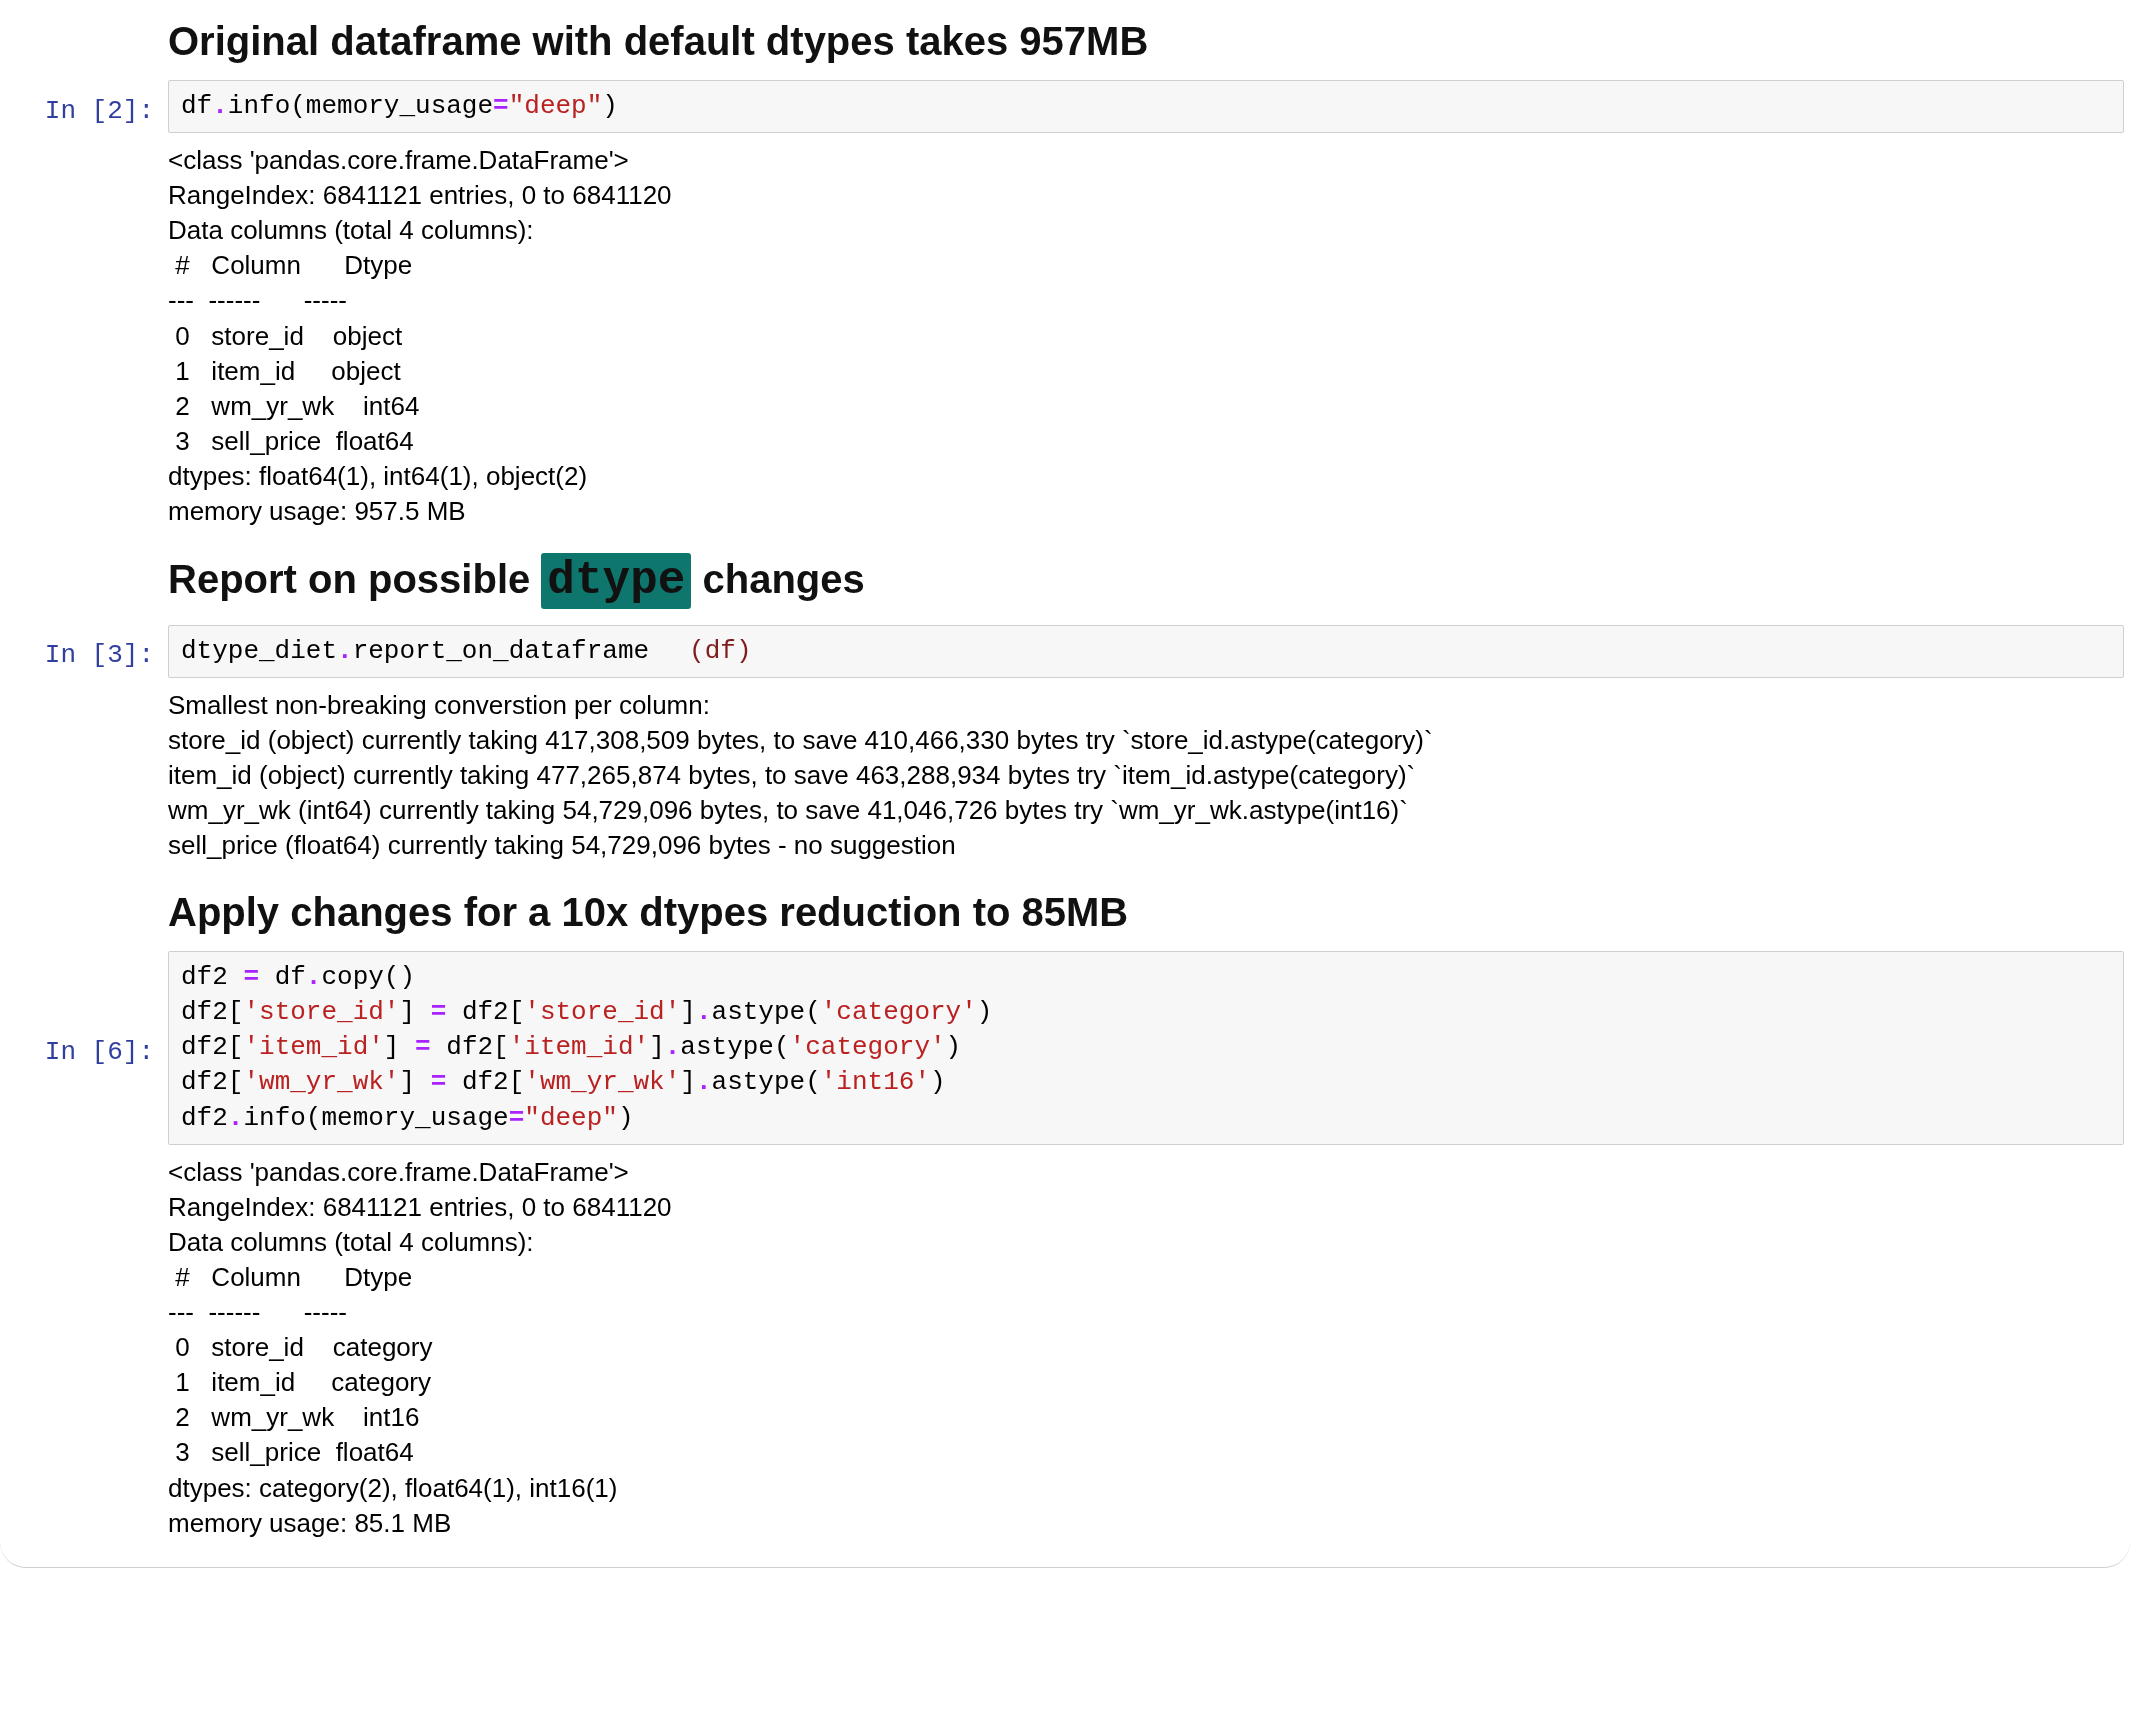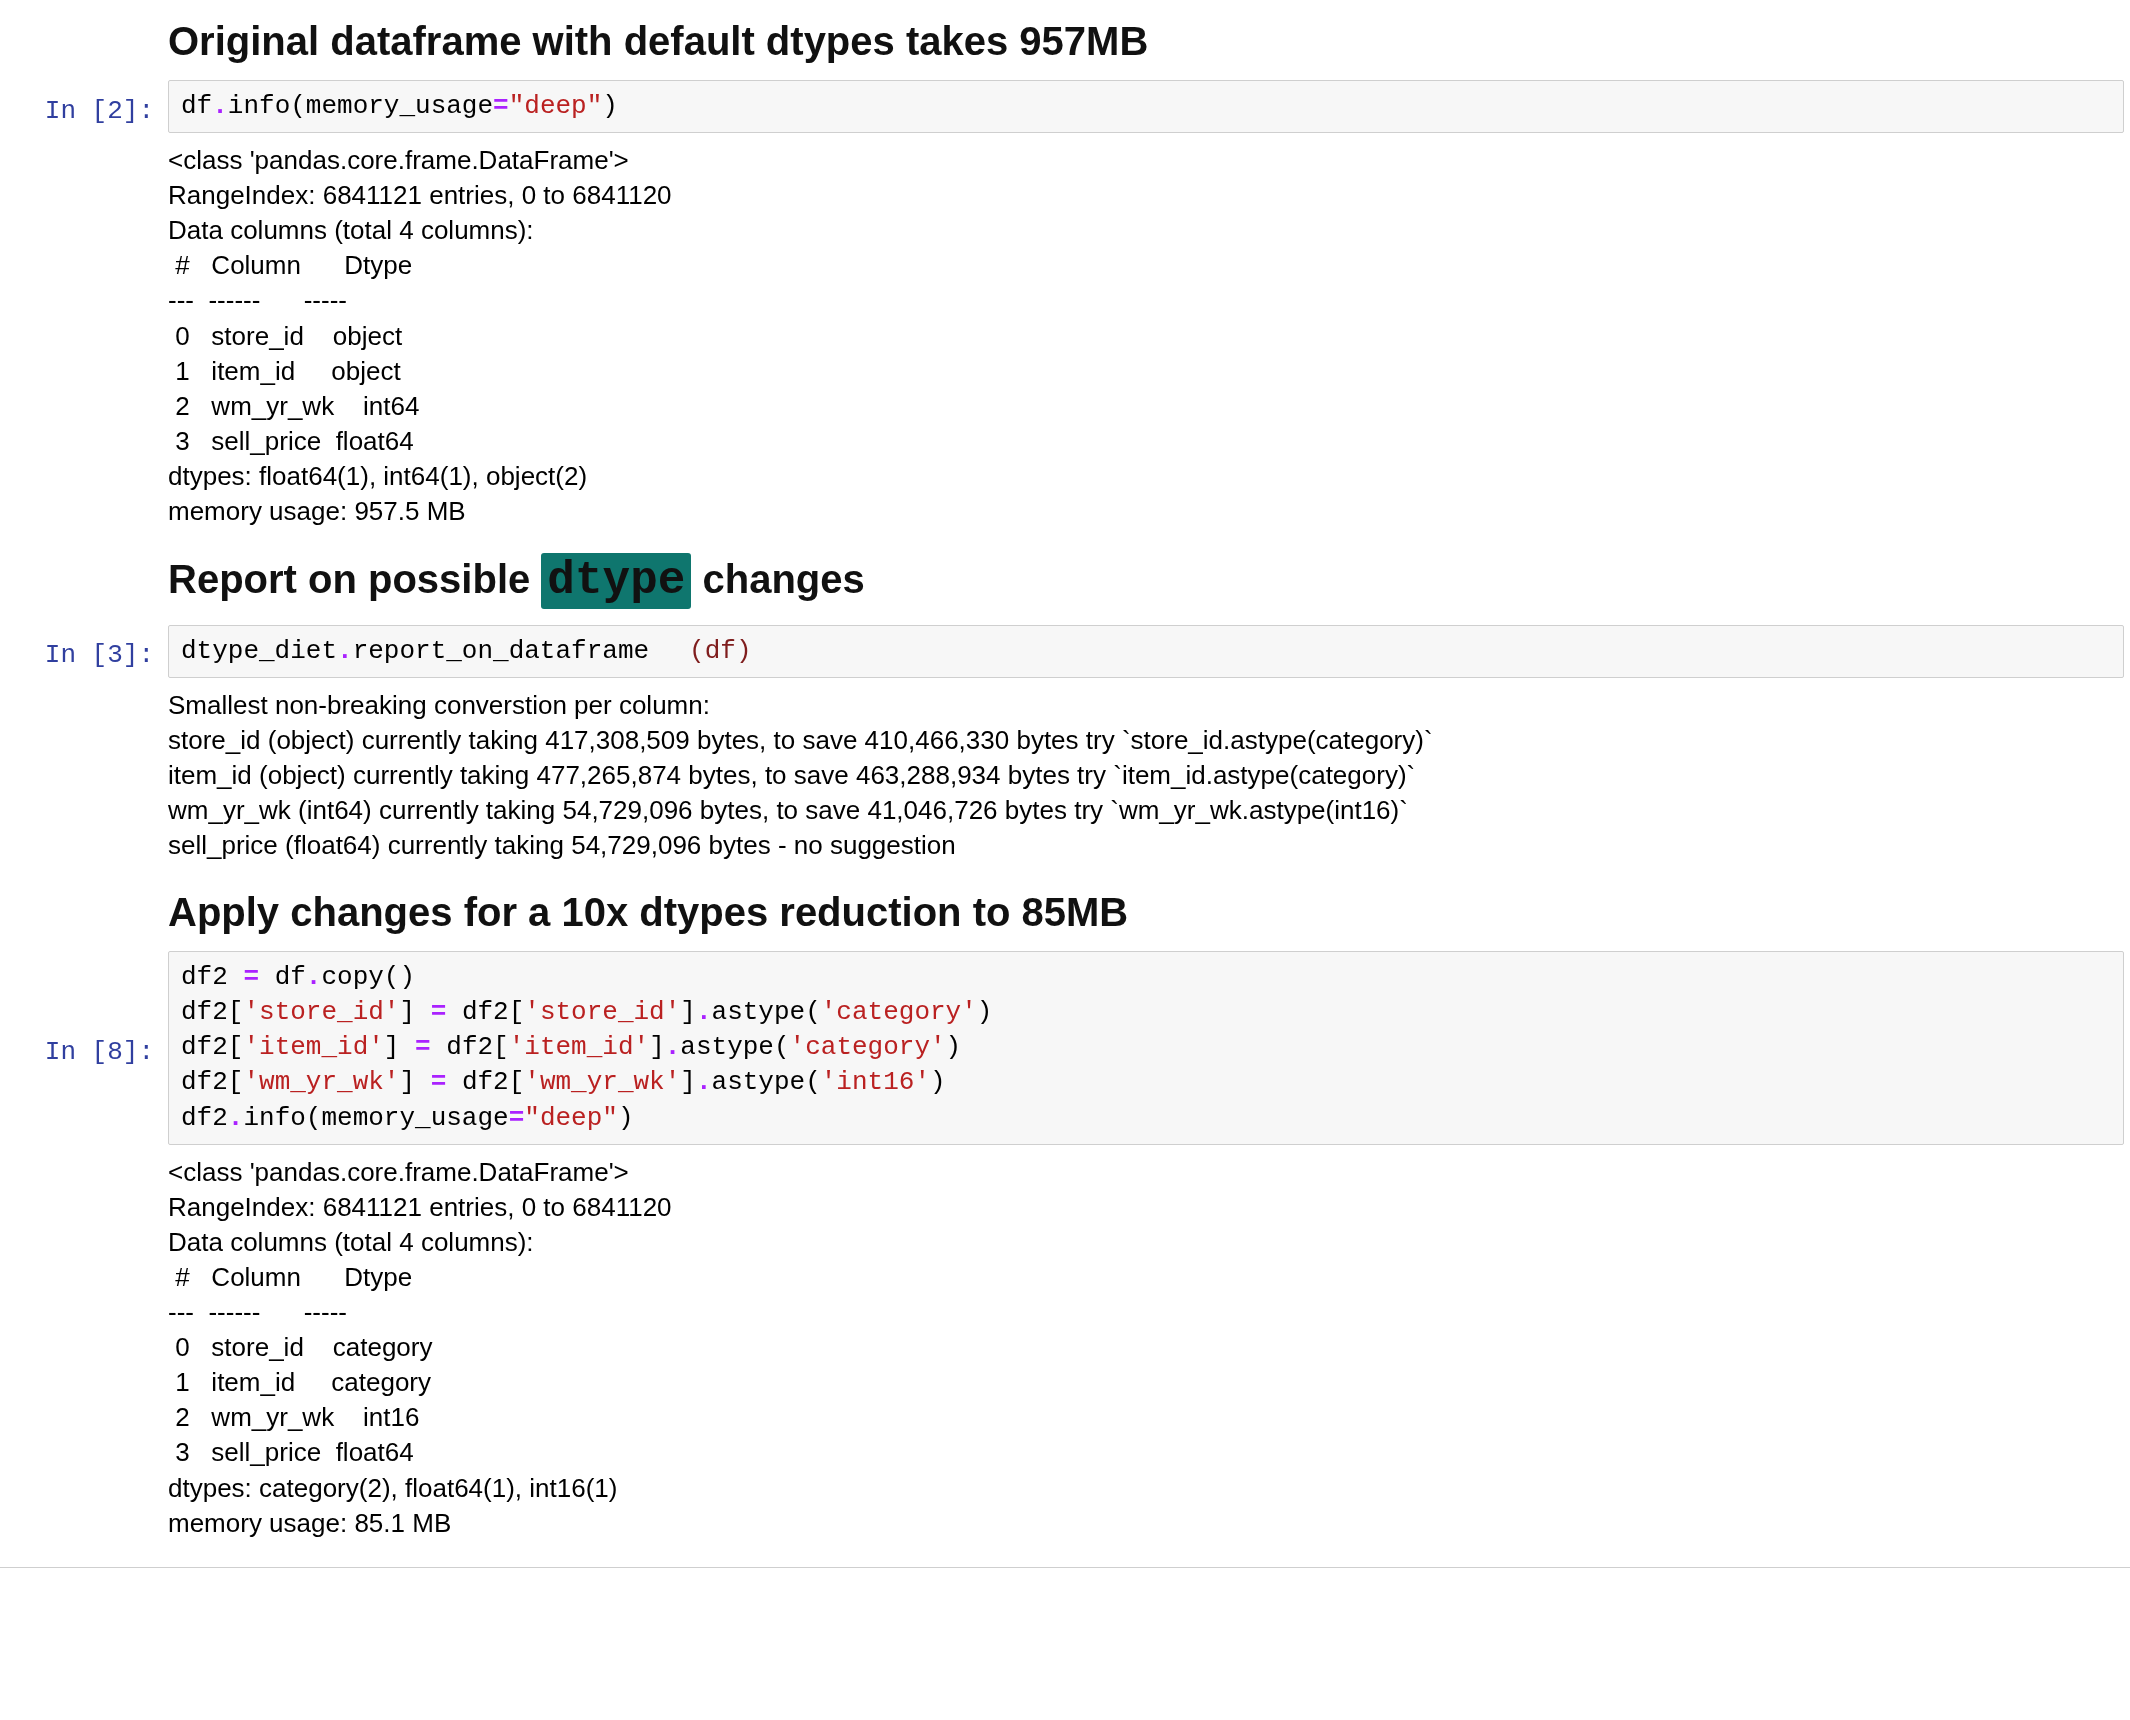--- a/index.html
+++ b/index.html
@@ -8,20 +8,21 @@
     padding: 0;
     font-family: -apple-system, BlinkMacSystemFont, "Segoe UI", Helvetica, Arial, sans-serif;
     font-size: 26px;
     background: #fff;
     color: #000;
   }
   .container {
     width: 2130px;
     padding: 10px 6px 20px 6px;
     border-bottom: 1px solid #cfcfcf;
+    border-radius: 26px;
   }
   .cell {
     display: flex;
     align-items: center;
     margin-bottom: 0;
   }
   .prompt-col {
     width: 162px;
     min-width: 162px;
     text-align: right;
@@ -137,21 +138,21 @@
   </div>
 
   <div class="mdcell">
     <div class="prompt-col"></div>
     <div class="content-col">
       <h2 class="md-heading">Apply changes for a 10x dtypes reduction to 85MB</h2>
     </div>
   </div>
 
   <div class="cell">
-    <div class="prompt-col">In [8]:</div>
+    <div class="prompt-col">In [6]:</div>
     <div class="content-col">
       <div class="input-area"><span>df2 </span><span class="tok-op">=</span><span> df</span><span class="tok-op">.</span><span>copy()</span>
 <span>df2[</span><span class="tok-str">'store_id'</span><span>] </span><span class="tok-op">=</span><span> df2[</span><span class="tok-str">'store_id'</span><span>]</span><span class="tok-op">.</span><span>astype(</span><span class="tok-str">'category'</span><span>)</span>
 <span>df2[</span><span class="tok-str">'item_id'</span><span>] </span><span class="tok-op">=</span><span> df2[</span><span class="tok-str">'item_id'</span><span>]</span><span class="tok-op">.</span><span>astype(</span><span class="tok-str">'category'</span><span>)</span>
 <span>df2[</span><span class="tok-str">'wm_yr_wk'</span><span>] </span><span class="tok-op">=</span><span> df2[</span><span class="tok-str">'wm_yr_wk'</span><span>]</span><span class="tok-op">.</span><span>astype(</span><span class="tok-str">'int16'</span><span>)</span>
 <span>df2</span><span class="tok-op">.</span><span>info(memory_usage</span><span class="tok-op">=</span><span class="tok-str">"deep"</span><span>)</span></div>
     </div>
   </div>
   <div class="cell">
     <div class="prompt-col"></div>

